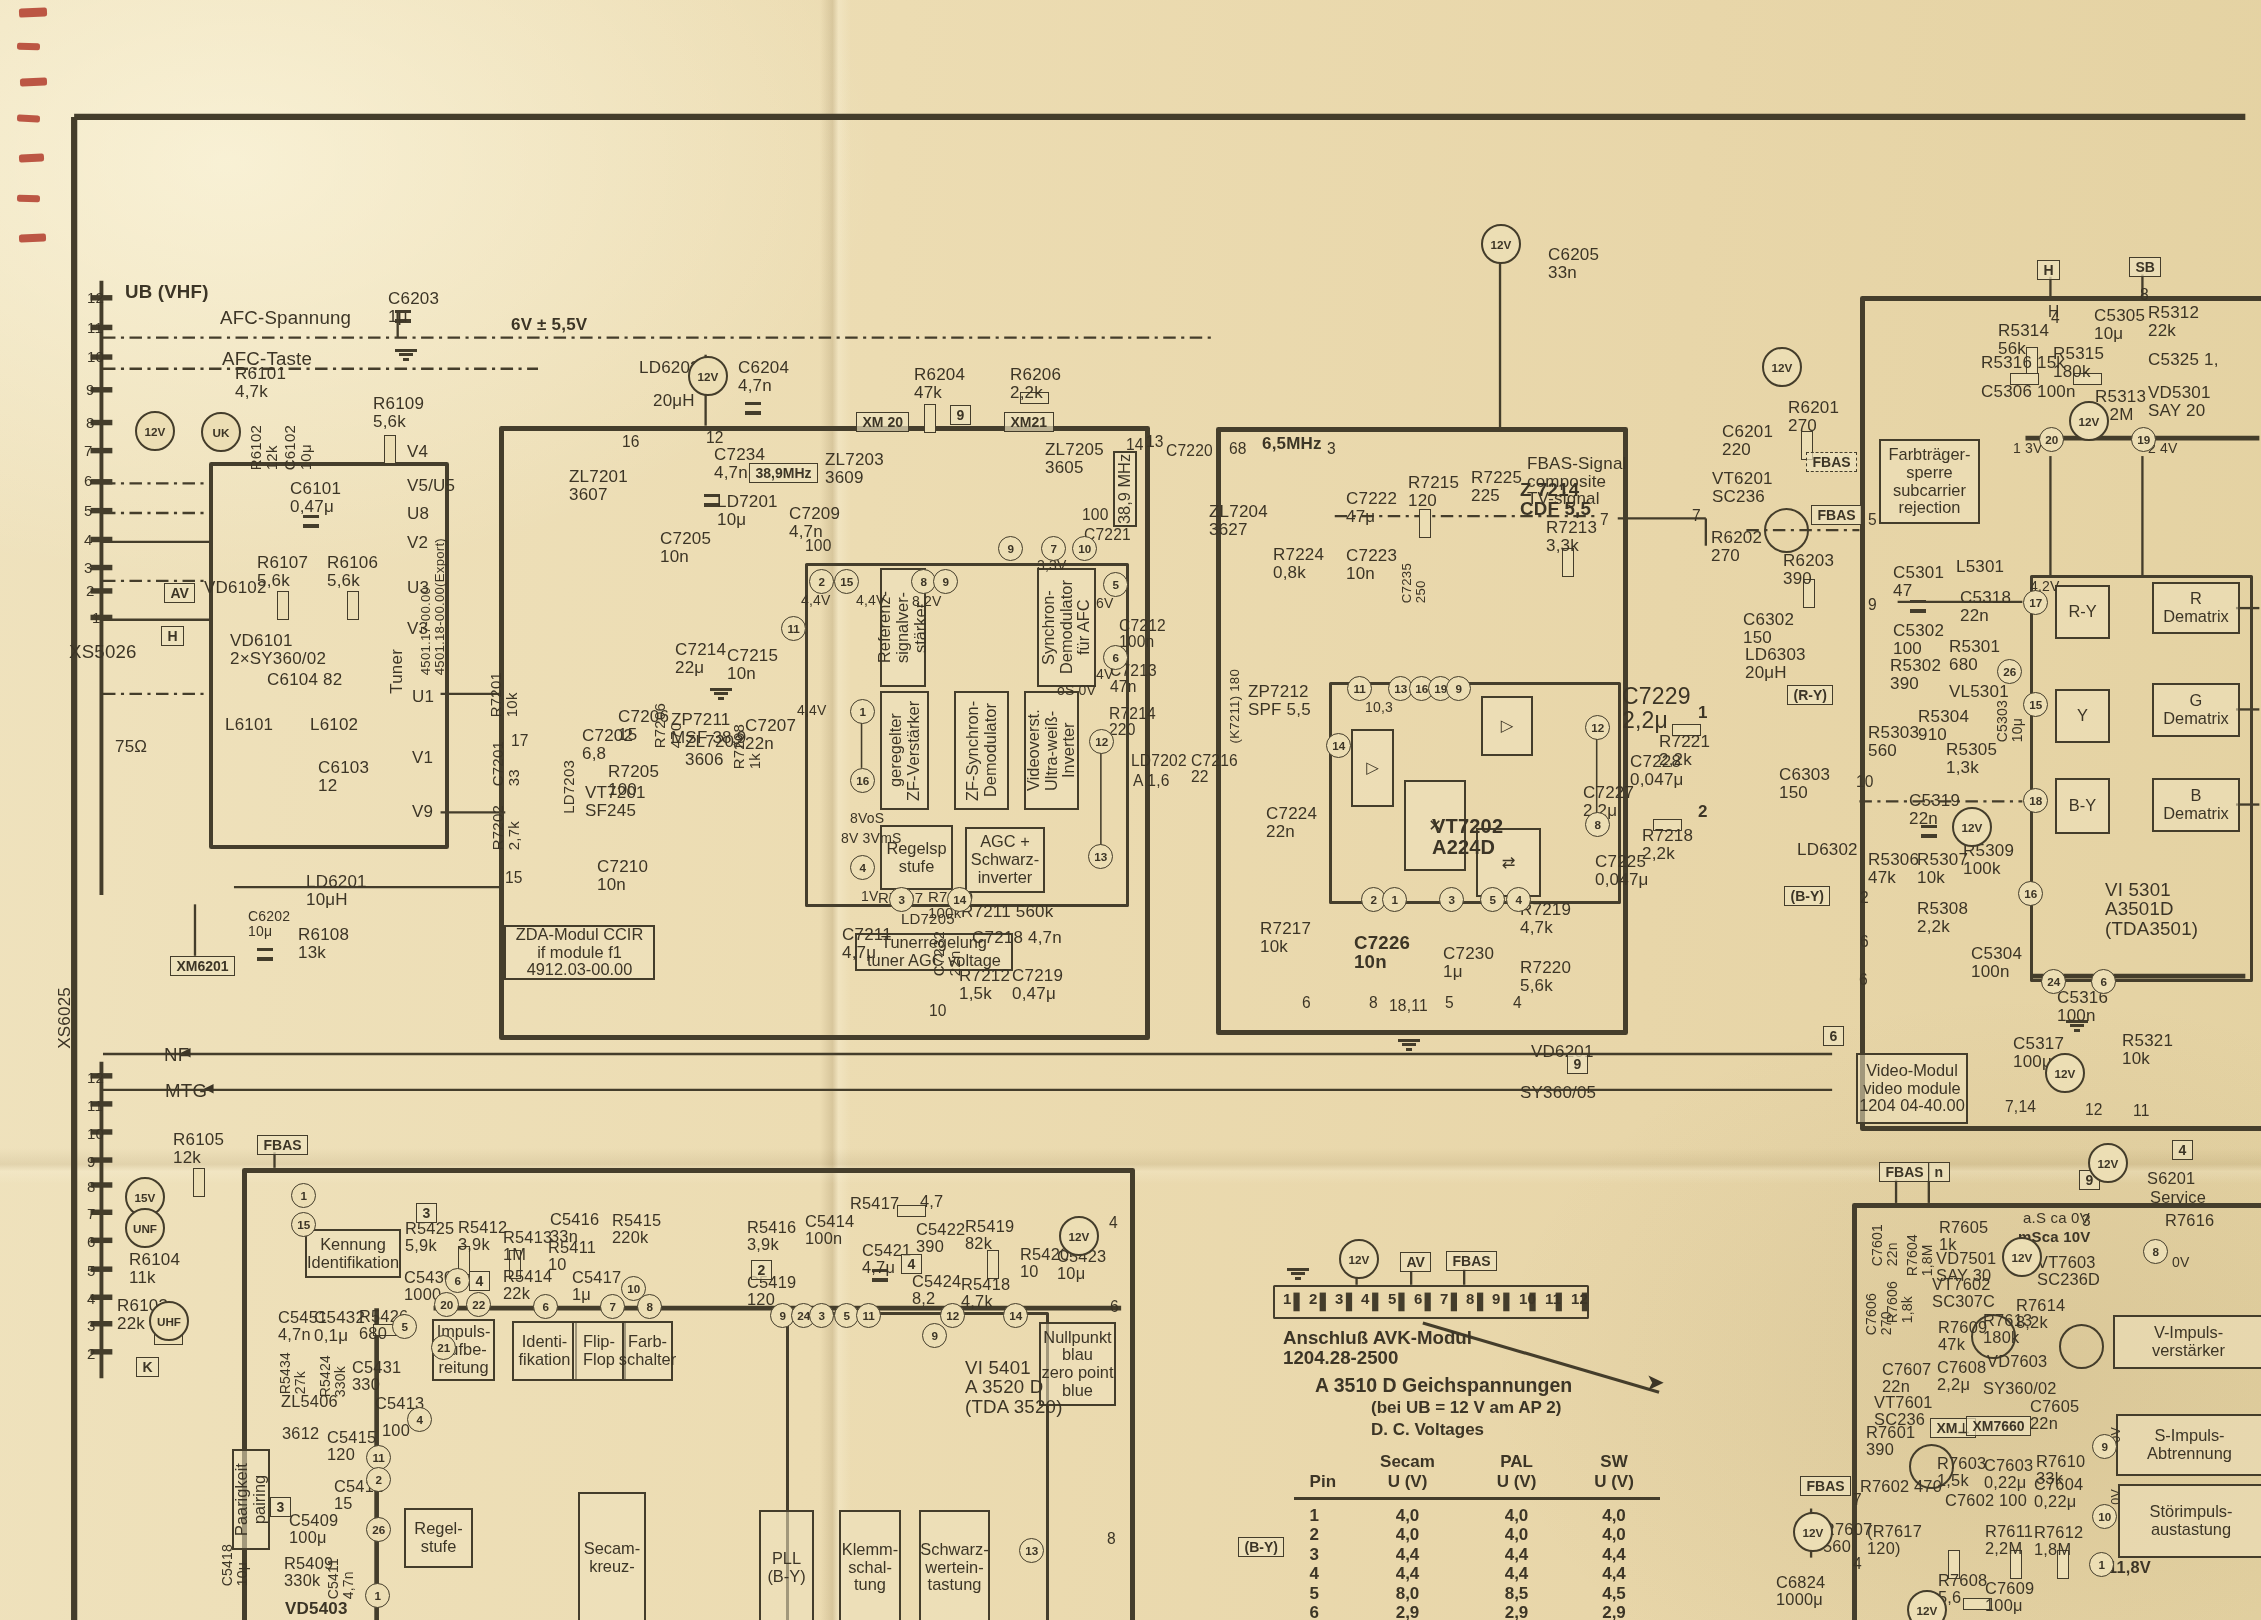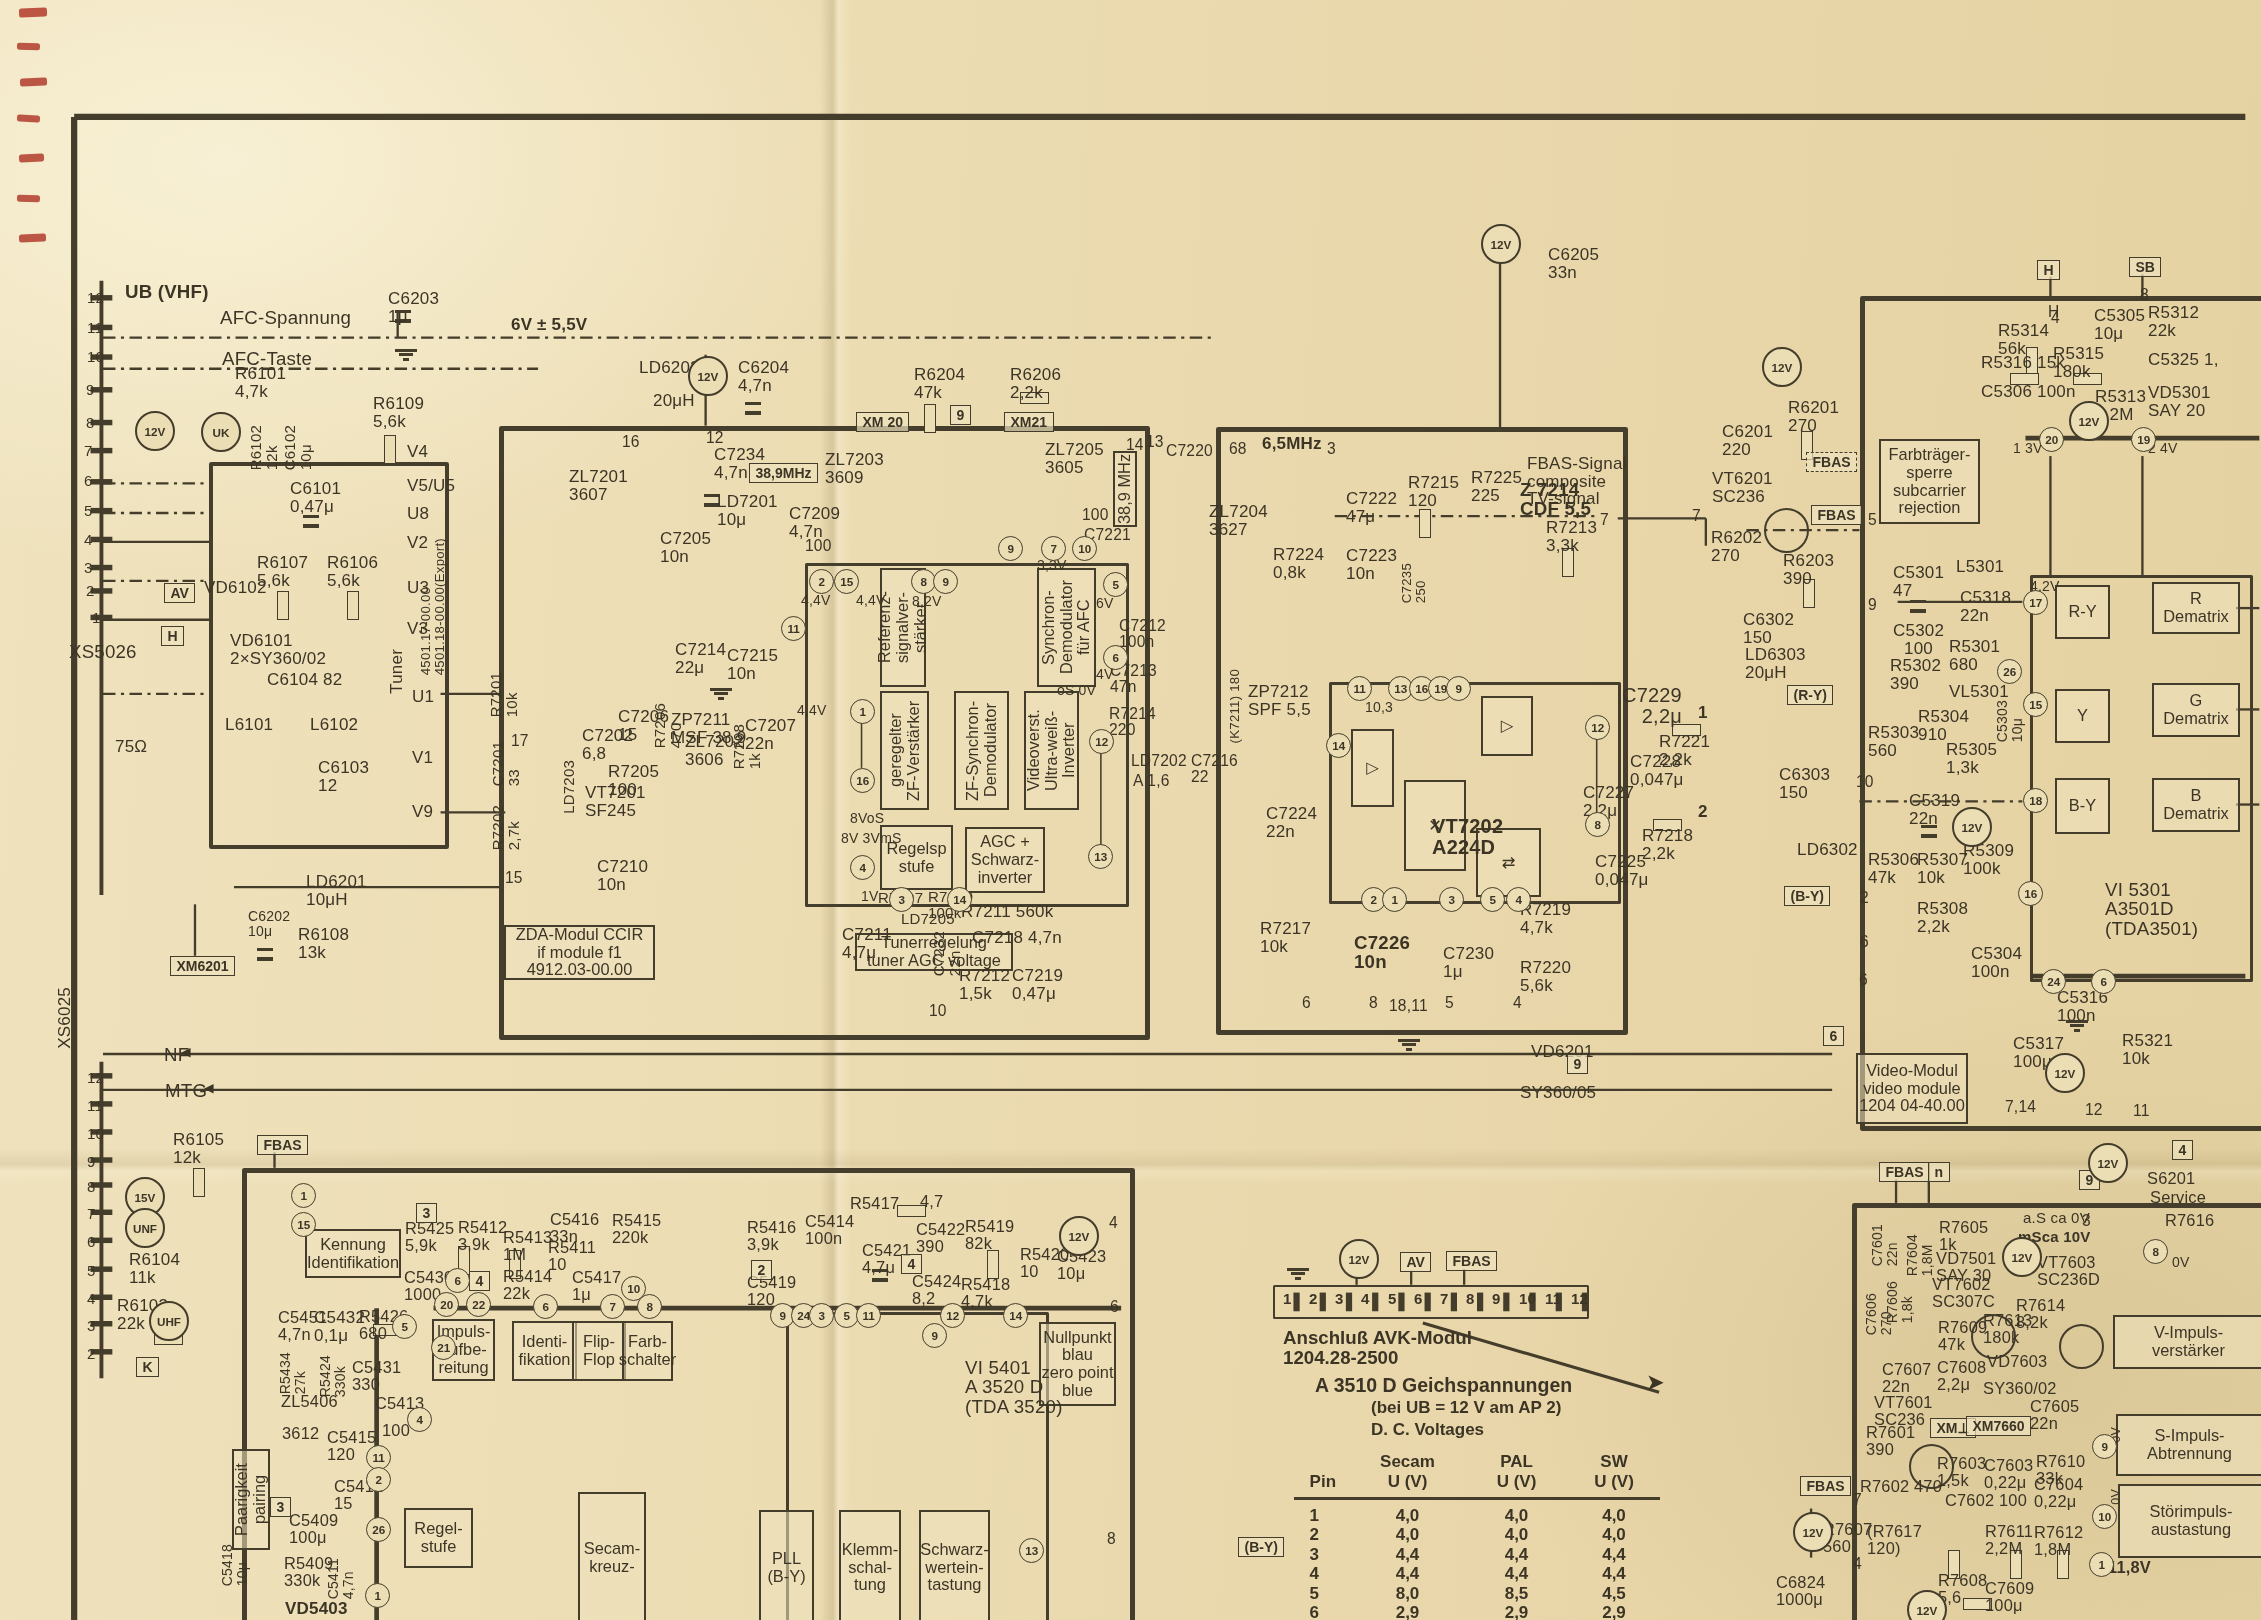--- a/index.html
+++ b/index.html
@@ -621,21 +621,21 @@
     <div class="lab" style="left: 1520px; top: 901px; font-size: 17px;">R7219
 4,7k</div>
     <div class="lab" style="left: 1520px; top: 959px; font-size: 17px;">R7220
 5,6k</div>
     <div class="lab" style="left: 1583px; top: 784px; font-size: 17px;">C7227
 2,2μ</div>
     <div class="lab" style="left: 1642px; top: 827px; font-size: 17px;">R7218
 2,2k</div>
     <div class="lab" style="left: 1595px; top: 853px; font-size: 17px;">C7225
 0,047μ</div>
-    <div class="lab" style="left: 1622px; top: 685px; font-size: 20px; text-align: right;">C7229
+    <div class="lab" style="left: 1622px; top: 685px; font-size: 23px;">C7229
 2,2μ</div>
     <div class="lab" style="left: 1659px; top: 733px; font-size: 17px;">R7221
 2,2k</div>
     <div class="lab" style="left: 1630px; top: 753px; font-size: 17px;">C7228
 0,047μ</div>
     <div class="lab b" style="left: 1698px; top: 704px; font-size: 17px;">1</div>
     <div class="lab b" style="left: 1698px; top: 803px; font-size: 17px;">2</div>
     <div class="lab" style="left: 1302px; top: 995px; font-size: 15.6px;">6</div>
     <div class="lab" style="left: 1369px; top: 995px; font-size: 15.6px;">8</div>
     <div class="lab" style="left: 1389px; top: 998px; font-size: 15.6px;">18,11</div>
@@ -684,21 +684,21 @@
     <div class="lab" style="left: 2053px; top: 345px; font-size: 17px;">R5315
 180k</div>
     <div class="lab" style="left: 2148px; top: 351px; font-size: 17px;">C5325 1,</div>
     <div class="lab" style="left: 1981px; top: 383px; font-size: 17px;">C5306  100n</div>
     <div class="lab" style="left: 2095px; top: 388px; font-size: 17px;">R5313
 2,2M</div>
     <div class="lab" style="left: 2148px; top: 384px; font-size: 17px;">VD5301
 SAY 20</div>
     <div class="lab" style="left: 2013px; top: 441px; font-size: 14px;">1  3V</div>
     <div class="lab" style="left: 2148px; top: 441px; font-size: 14px;">2  4V</div>
-    <div class="lab" style="left: 1893px; top: 622px; font-size: 17px; text-align: center;">C5302
+    <div class="lab" style="left: 1893px; top: 622px; font-size: 17px;">C5302
 100</div>
     <div class="lab" style="left: 1890px; top: 657px; font-size: 17px;">R5302
 390</div>
     <div class="lab" style="left: 1949px; top: 638px; font-size: 17px;">R5301
 680</div>
     <div class="lab" style="left: 1949px; top: 683px; font-size: 17px;">VL5301</div>
     <div class="lab" style="left: 1918px; top: 708px; font-size: 17px;">R5304
 910</div>
     <div class="lab" style="left: 1868px; top: 724px; font-size: 17px;">R5303
 560</div>

